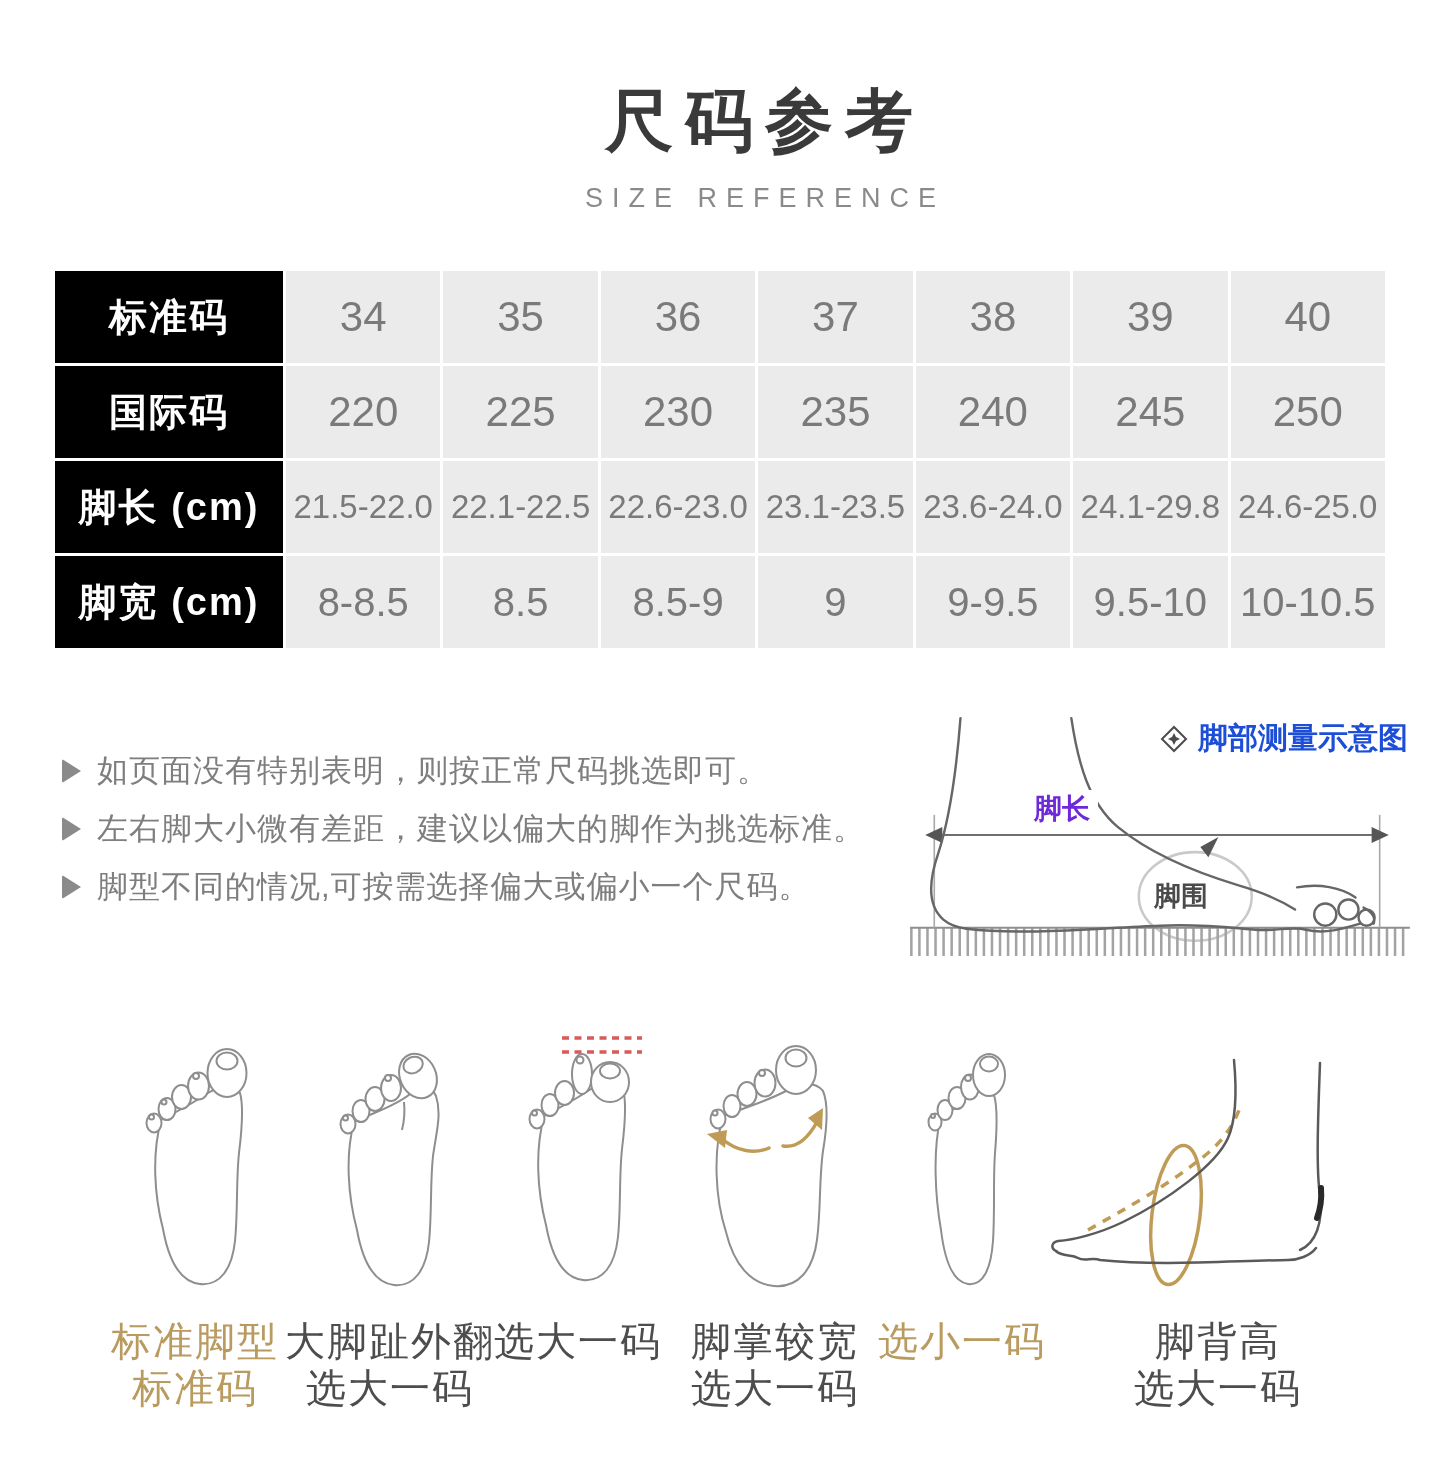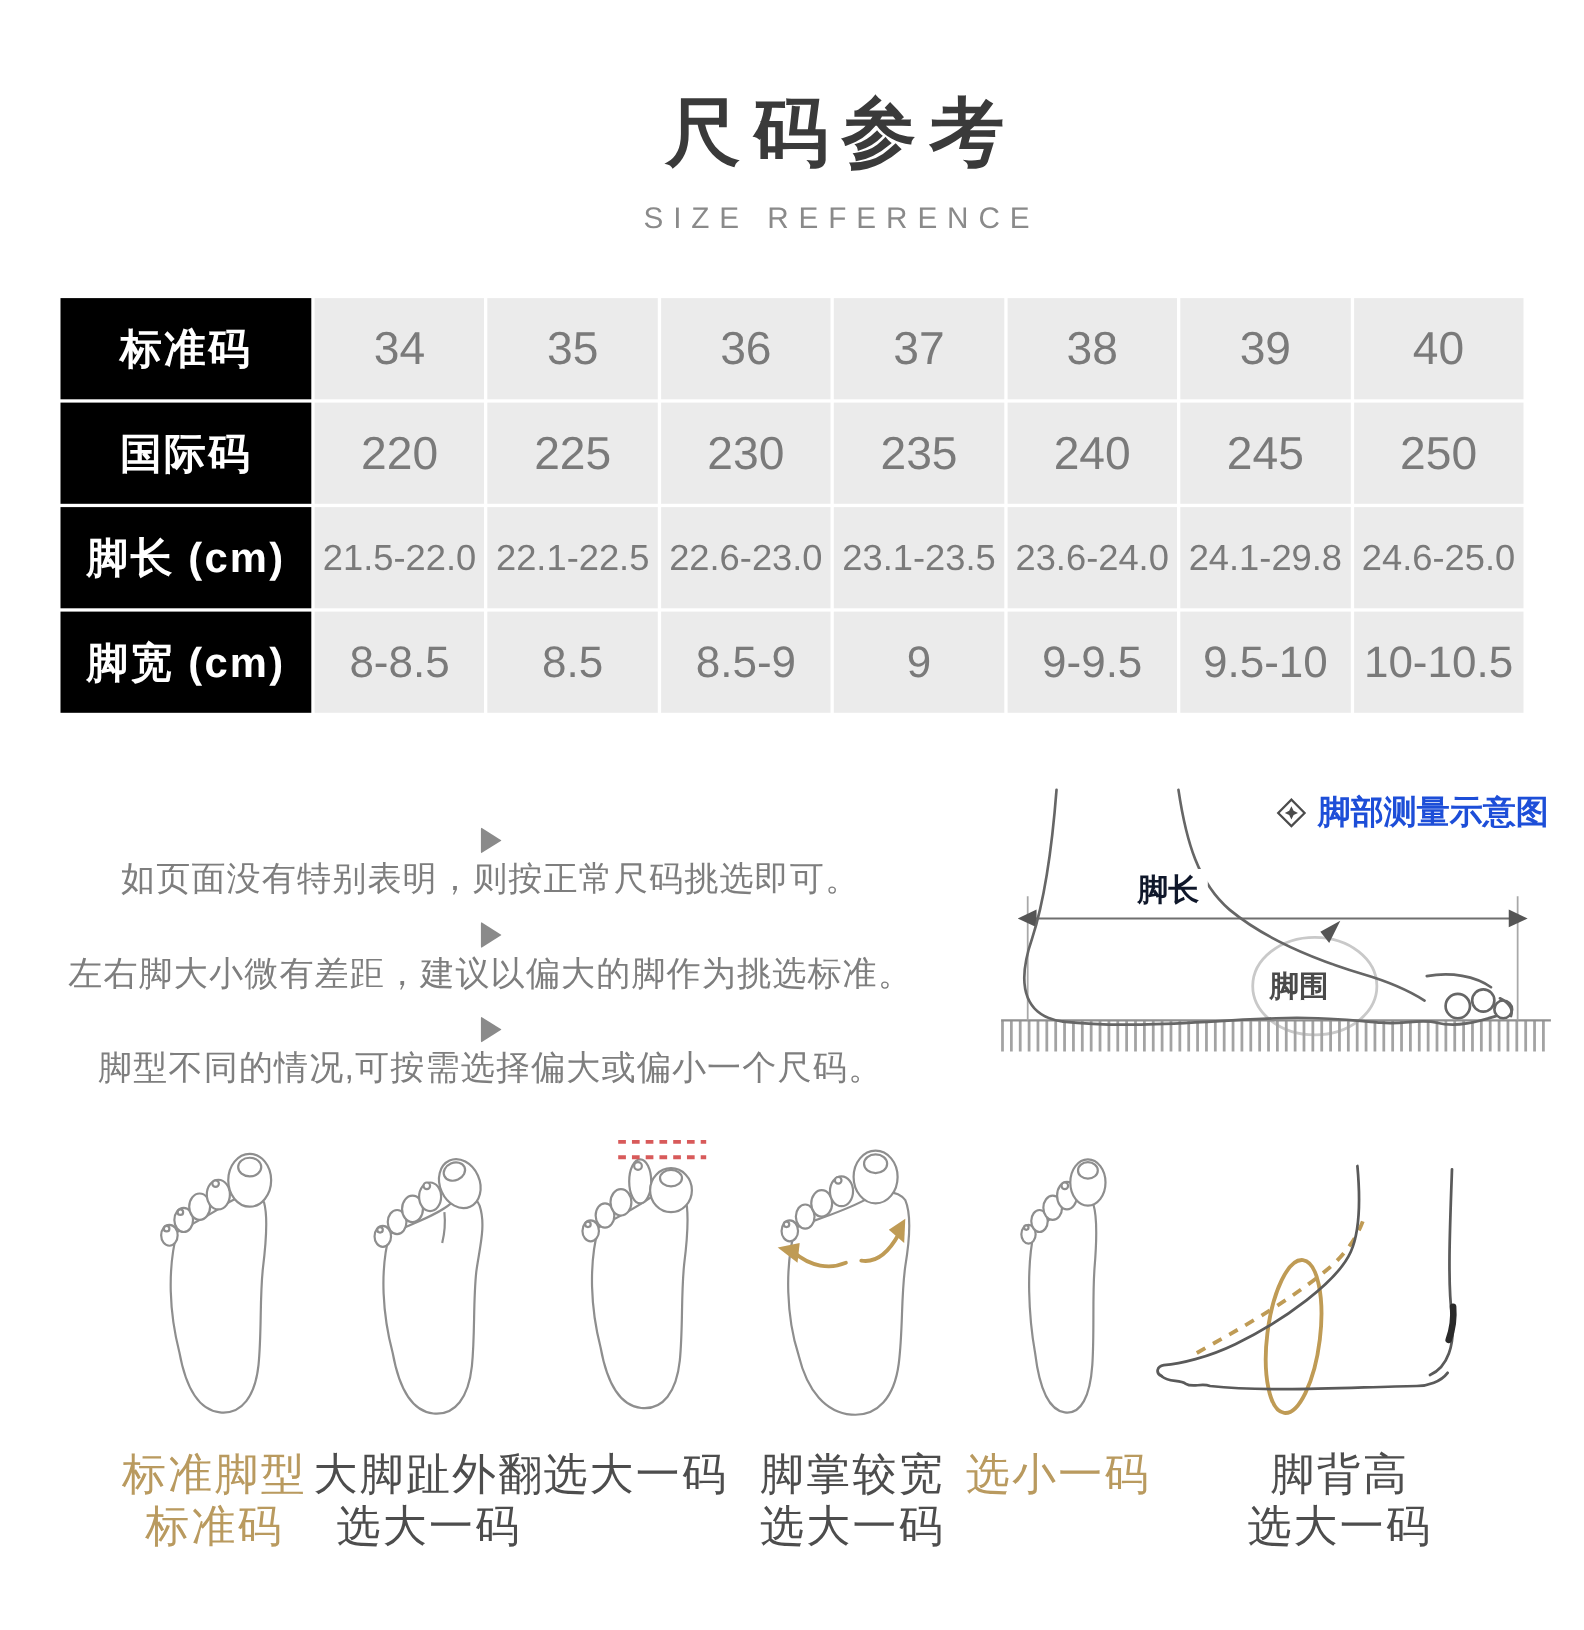--- a/index.html
+++ b/index.html
@@ -14,29 +14,29 @@
   
   table.size{position:absolute;left:52px;top:268px;width:1336px;border-collapse:separate;border-spacing:3px;table-layout:fixed;}
   table.size th{background:#000;color:#fff;font-weight:600;font-size:38px;width:226px;height:90px;text-align:center;vertical-align:middle;letter-spacing:2px;}
   table.size td{background:#ebebeb;color:#7a7a7a;text-align:center;vertical-align:middle;height:90px;font-weight:400;}
   tr.row-std td,tr.row-intl td{font-size:42px;}
   tr.row-len td{font-size:33px;}
   tr.row-wid td{font-size:40px;}
 
   
   .notes{position:absolute;left:62px;top:752px;display:flex;flex-direction:column;gap:20px;}
-  .note{display:flex;align-items:center;gap:4px;flex-direction:column;}
+  .note{display:flex;align-items:center;gap:16px;}
   .tri{width:0;height:0;border-left:19px solid #8a8a8a;border-top:12px solid transparent;border-bottom:12px solid transparent;border-radius:2px;flex:0 0 auto;}
   .note .txt{font-size:31px;color:#7e7e7e;line-height:38px;letter-spacing:1px;}
 
   
   .mdiag{position:absolute;left:898px;top:710px;width:524px;height:252px;}
   .mdiag svg.scene{position:absolute;left:0;top:0;}
   .mdiag .mtitle{position:absolute;top:8px;right:14px;display:flex;align-items:center;gap:10px;font-size:30px;font-weight:700;color:#1d4ed8;background:#fff;padding-left:6px;}
-  .mdiag .len-label{position:absolute;left:128px;top:80px;font-size:28px;font-weight:700;color:#0f172a;background:#fff;padding:0 8px;}
+  .mdiag .len-label{position:absolute;left:128px;top:80px;font-size:28px;font-weight:700;color:#6d28d9;background:#fff;padding:0 8px;}
   .mdiag .girth-label{position:absolute;left:252px;top:168px;font-size:27px;font-weight:700;color:#4a4a4a;background:#fff;padding:0 4px;}
 
   
   .foot-fig{position:absolute;}
   .caption{position:absolute;top:1318px;width:260px;text-align:center;font-size:40px;font-weight:400;color:#4d4d4d;line-height:47px;letter-spacing:2px;}
   .caption.gold{color:#b99a5f;}
 </style>
 </head>
 <body>
 

